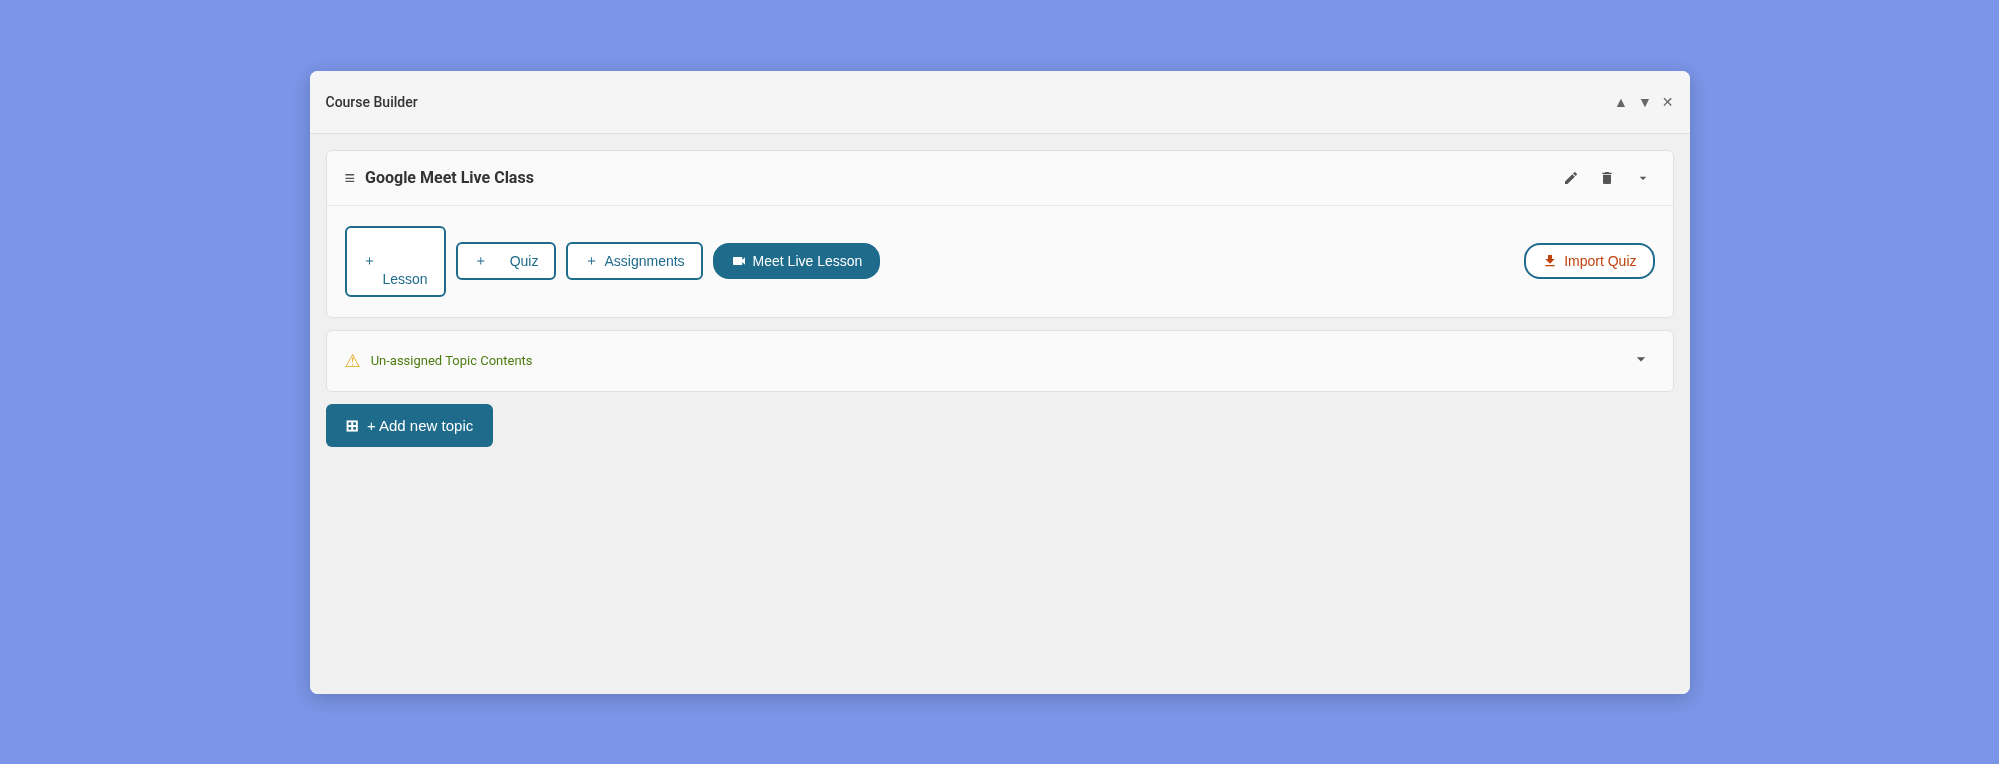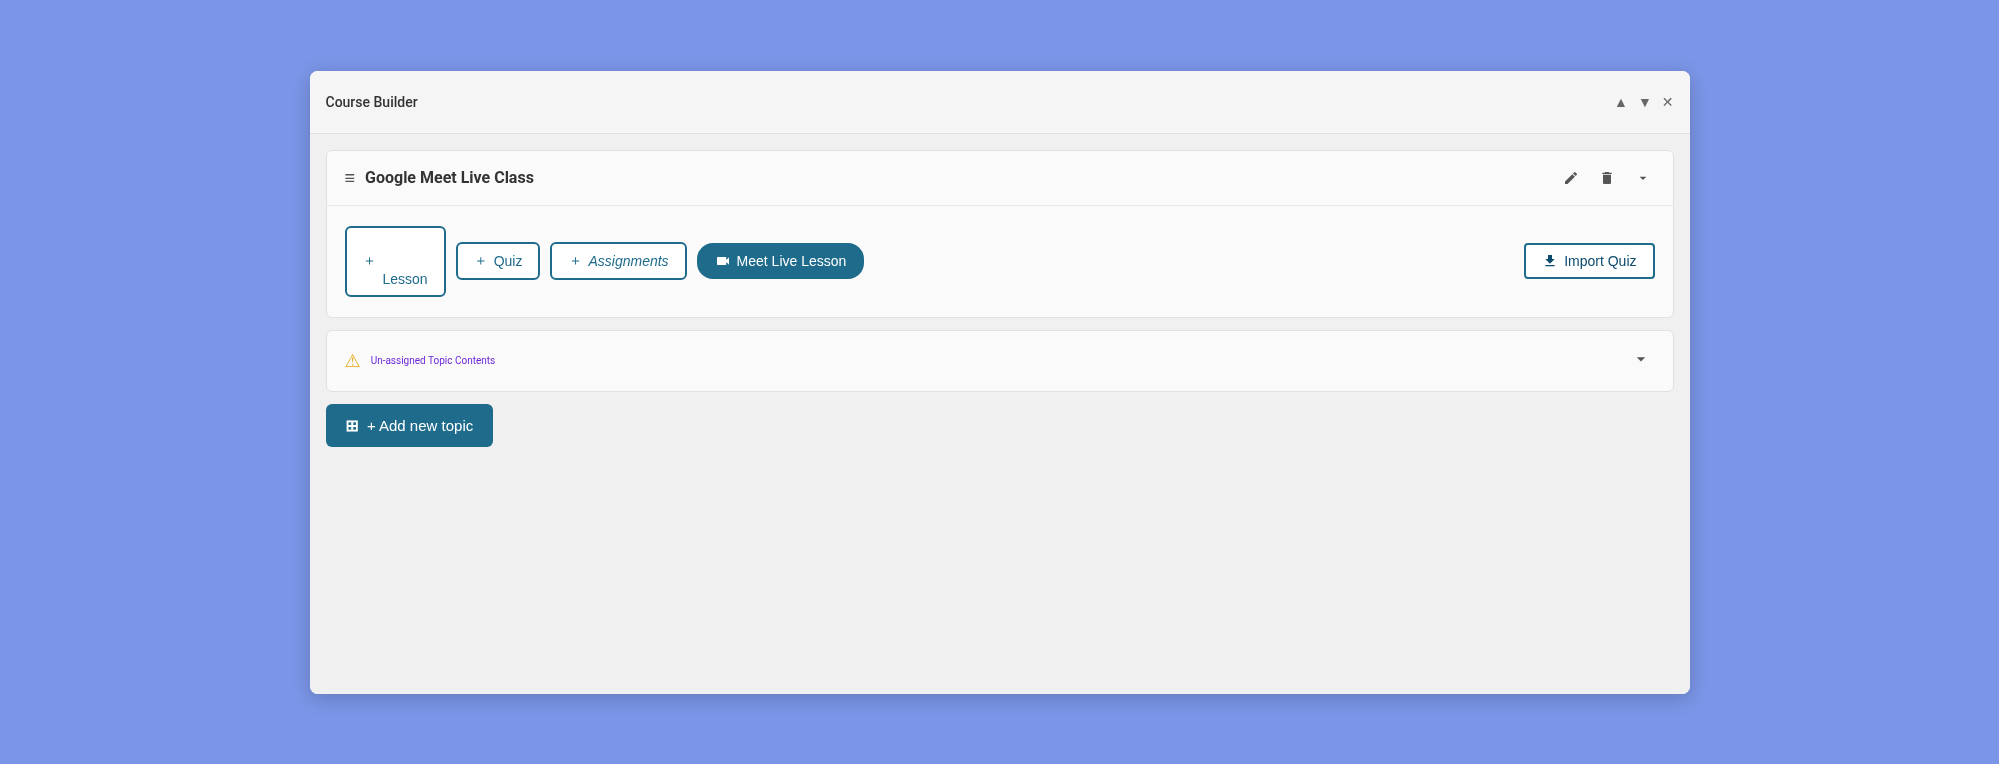--- a/index.html
+++ b/index.html
@@ -141,22 +141,22 @@
       font-weight: 500;
       cursor: pointer;
       display: flex;
       align-items: center;
       gap: 6px;
     }
 
     .btn-import {
       background: #ffffff;
       border: 2px solid #1e6b8c;
-      color: #0c4a6e;
-      border-radius: 4px;
+      color: #c2410c;
+      border-radius: 16px;
       padding: 8px 16px;
       font-size: 14px;
       font-weight: 500;
       cursor: pointer;
       display: flex;
       align-items: center;
       gap: 6px;
       margin-left: auto;
     }
 
@@ -179,22 +179,22 @@
       align-items: center;
       gap: 10px;
     }
 
     .warning-icon {
       color: #e6a817;
       font-size: 18px;
     }
 
     .unassigned-title {
-      font-size: 10px;
-      color: #6d28d9;
+      font-size: 13px;
+      color: #4d7c0f;
       font-weight: 400;
     }
 
     .add-topic-btn {
       background: #1e6b8c;
       border: none;
       color: #ffffff;
       border-radius: 6px;
       padding: 12px 20px;
       font-size: 15px;
@@ -262,26 +262,26 @@
 
       <div class="section-body">
         <div class="action-buttons">
           <button class="btn-outline">
             <span>＋</span>
             <span style="margin-left:0;margin-top:35px;">Lesson</span>
           </button>
 
           <button class="btn-outline">
             <span>＋</span>
-            <span style="margin-left:0;">Quiz</span>
+            <span style="margin-left:16px;">Quiz</span>
           </button>
 
           <button class="btn-outline">
             <span>＋</span>
-            <span style="margin-left:0;font-style:italic;">Assignments</span>
+            <span style="margin-left:0;">Assignments</span>
           </button>
 
           <button class="btn-solid">
             <svg width="16" height="16" viewBox="0 0 24 24" fill="currentColor" xmlns="http://www.w3.org/2000/svg" style="display:inline-block;vertical-align:middle;">
               <path d="M17 10.5V7a1 1 0 00-1-1H4a1 1 0 00-1 1v10a1 1 0 001 1h12a1 1 0 001-1v-3.5l4 4v-11l-4 4z"></path>
             </svg>
             <span>Meet Live Lesson</span>
           </button>
 
           <button class="btn-import">

